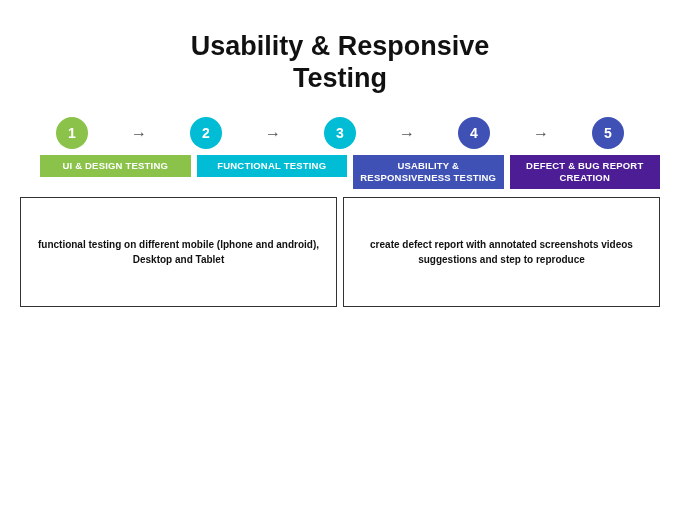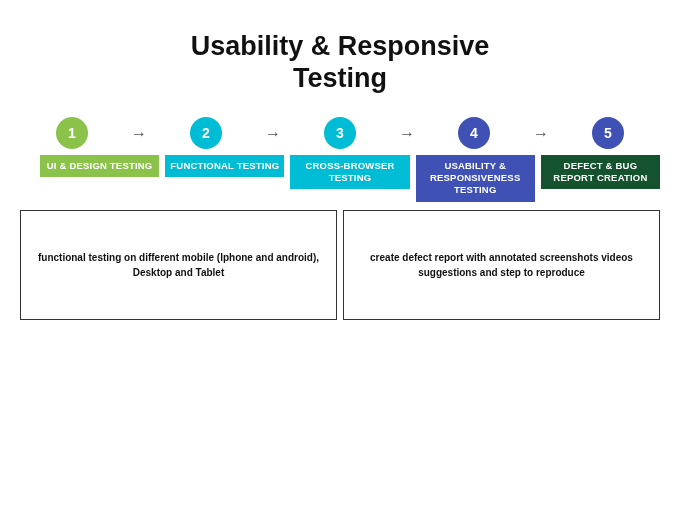--- a/index.html
+++ b/index.html
@@ -158,23 +158,22 @@
       </div>
       <div class="arrow-between">→</div>
       <div class="step-item">
         <div class="step-circle c5" style="background-color: rgb(63, 81, 181);">5</div>
       </div>
     </div>
 
   <div class="labels-row" id="labels-row">
       <div class="label-box lb1" style="background-color: rgb(139, 195, 74);">UI &amp; DESIGN TESTING</div>
       <div class="label-box lb2" style="background-color: rgb(0, 188, 212);">FUNCTIONAL TESTING</div>
-      <div class="label-box lb3" style="background-color: rgb(0, 188, 212);">CROSS-BROWSER TESTING</div>
       <div class="label-box lb4" style="background-color: rgb(63, 81, 181);">USABILITY &amp; RESPONSIVENESS TESTING</div>
-      <div class="label-box lb5" style="background-color: #14532d;">DEFECT &amp; BUG REPORT CREATION</div>
+      <div class="label-box lb5" style="background-color: #4c1d95;">DEFECT &amp; BUG REPORT CREATION</div>
     </div>
 
   <div class="desc-row" id="desc-row">
       <div class="desc-box">functional testing on different mobile (Iphone and android), Desktop and Tablet</div>
       <div class="desc-box">create defect report with annotated screenshots videos suggestions and step to reproduce</div>
     </div>
 
 </div>
 
 </body></html>

